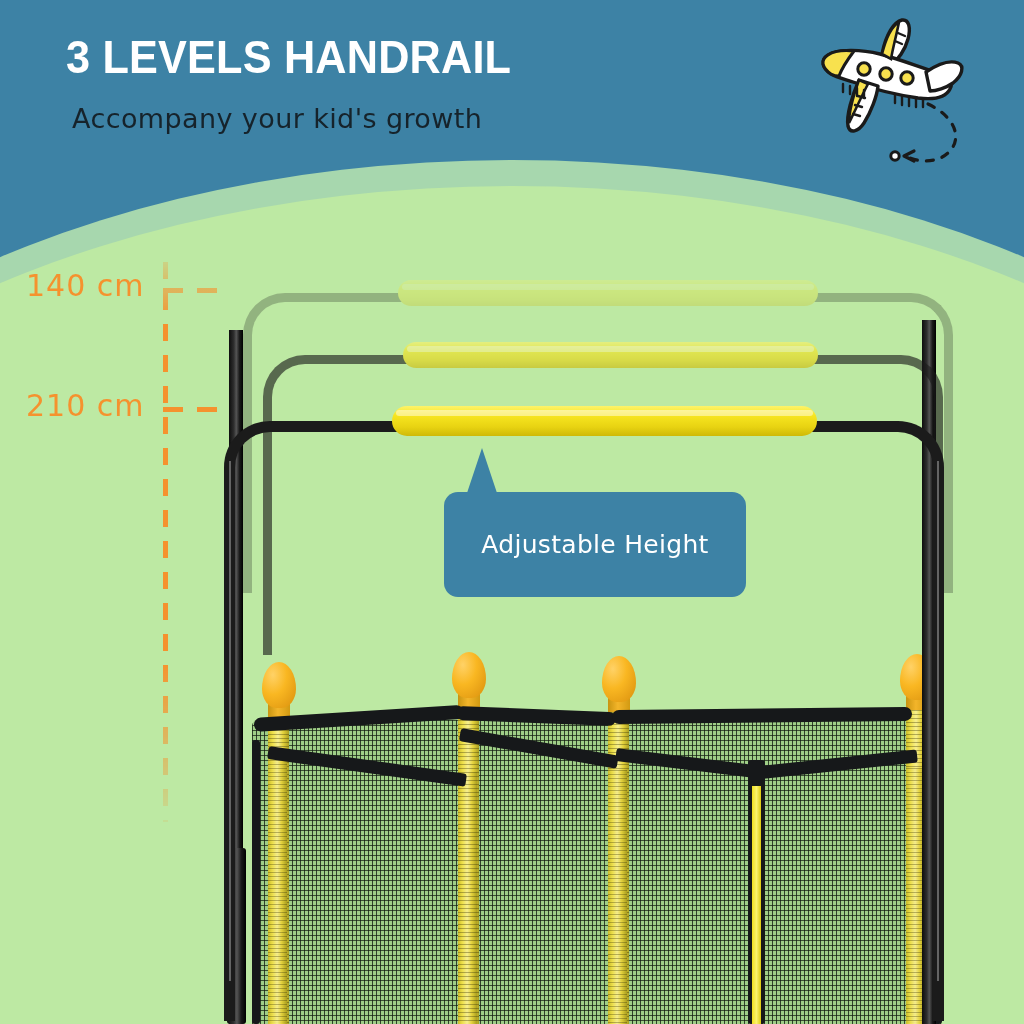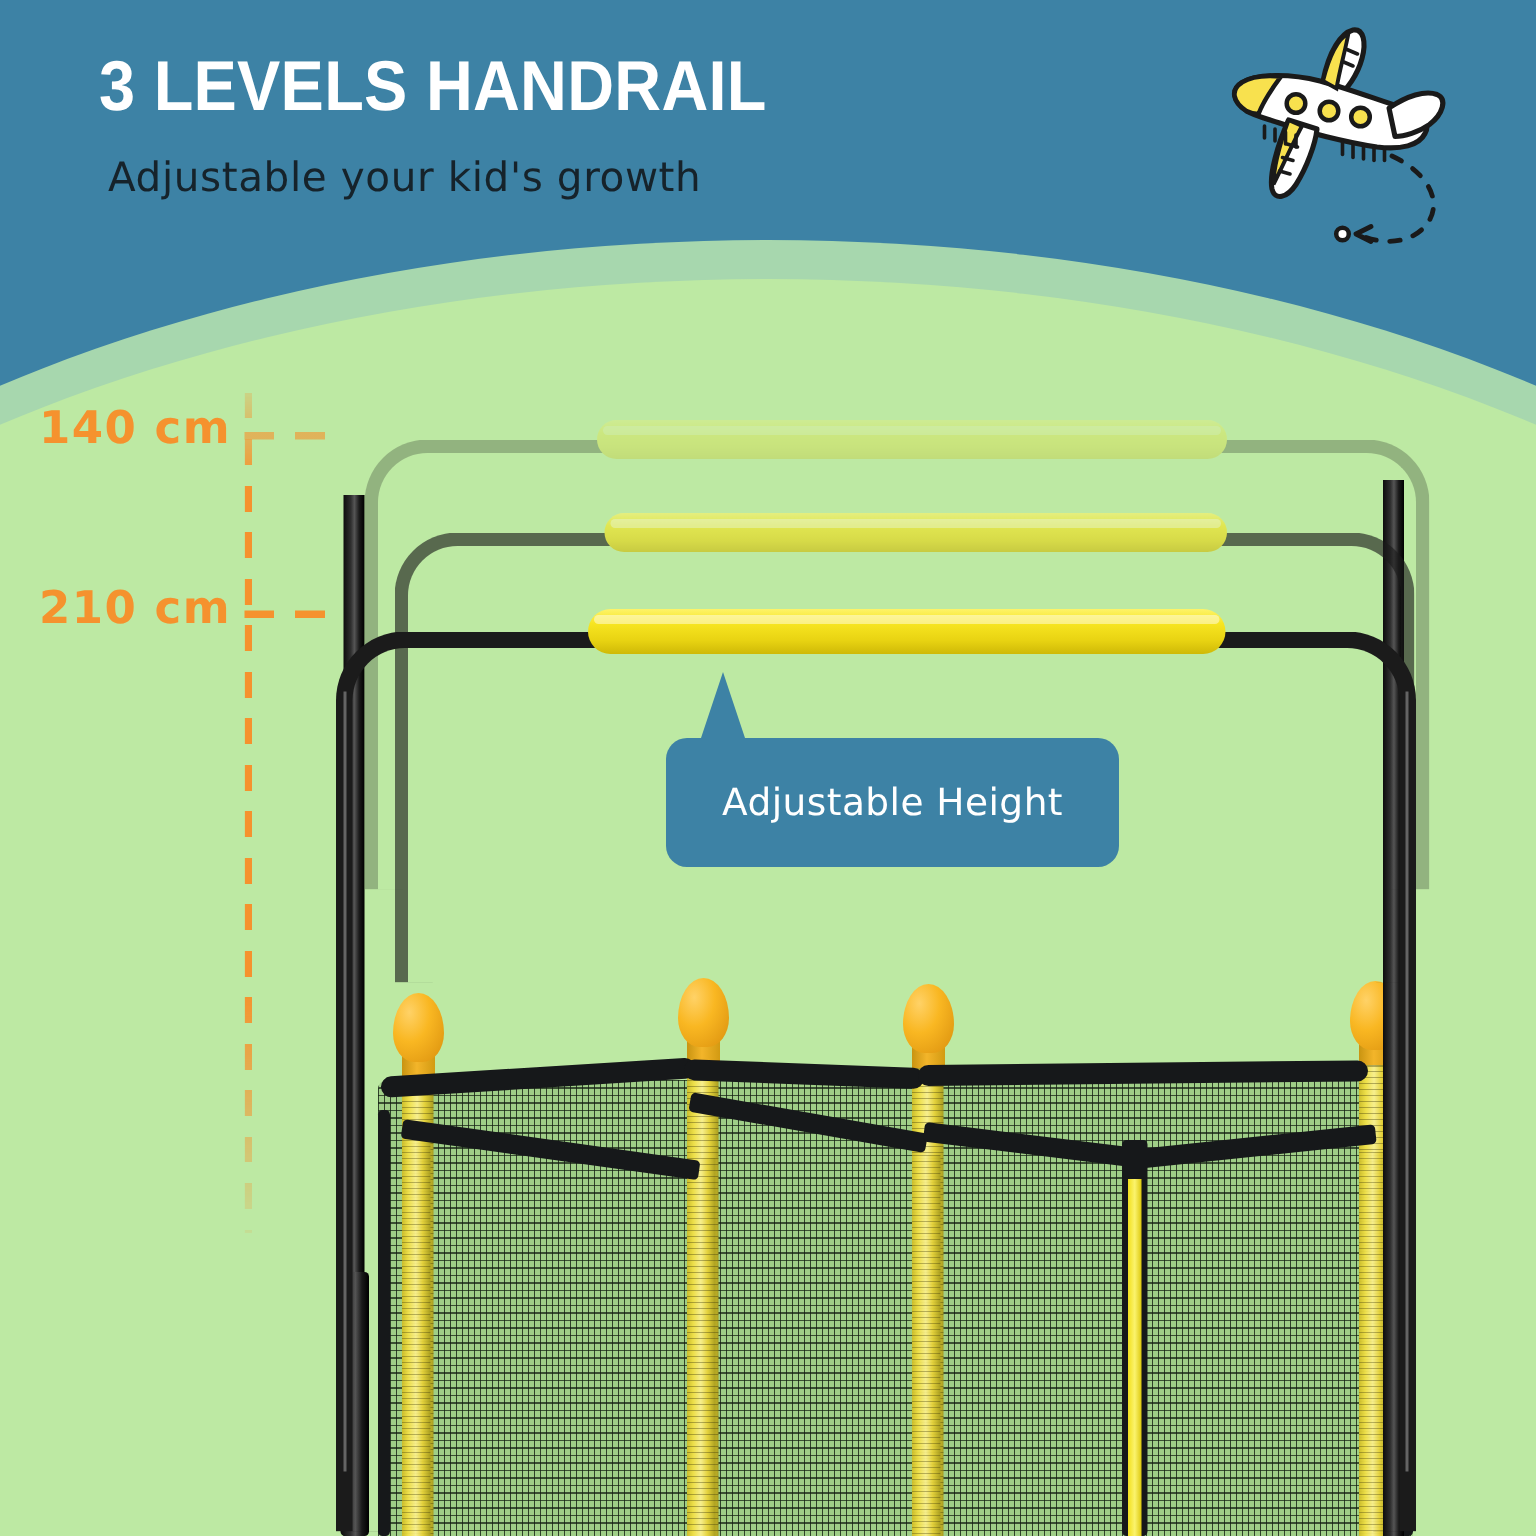--- a/index.html
+++ b/index.html
@@ -97,21 +97,21 @@
        #f5922e 0px, #f5922e 20px,
        transparent 20px, transparent 34px);
   }
   .guide-h.g140 { top: 288px; width: 64px; opacity: .62; }
   .guide-h.g120 { top: 407px; width: 64px; }
   .lbl {
     position: absolute;
     z-index: 6;
     color: #f5922e;
     font-size: 30px;
-    font-weight: 700;
+    font-weight: 400;
     letter-spacing: 1px;
     font-family: "DejaVu Sans", sans-serif;
     white-space: nowrap;
   }
   .lbl.l140 { left: 26px; top: 268px; }
   .lbl.l120 { left: 26px; top: 388px; }
 
   
   .rail {
     position: absolute;
@@ -154,21 +154,21 @@
   
   .leg-hl {
     position:absolute; width:2px; background:rgba(255,255,255,.32);
     z-index: 10;
   }
 
   
   .callout {
     position: absolute;
     left: 444px; top: 492px;
-    width: 302px; height: 86px;
+    width: 302px; height: 105px;
     background: #3d82a5;
     border-radius: 14px;
     z-index: 14;
     display: flex; flex-direction: column;
     align-items: center; justify-content: center;
     color: #ffffff;
     font-family: "DejaVu Sans", sans-serif;
     font-size: 25px;
     line-height: 1.28;
     letter-spacing: .3px;
@@ -251,21 +251,21 @@
 </head>
 <body>
 
 <div id="stage">
 
   <div class="banner"></div>
   <div class="arc-rim"></div>
   <div class="arc-main"></div>
 
   <div class="title">3 LEVELS HANDRAIL</div>
-  <div class="subtitle">Adjustable your kid's growth</div>
+  <div class="subtitle">Accompany your kid's growth</div>
 
   <div class="plane-wrap">
     <svg viewBox="0 0 190 150" width="190" height="150" aria-hidden="true">
       <g stroke="#1a1a1a" stroke-width="3.4" stroke-linejoin="round" stroke-linecap="round" fill="#ffffff">
 
         <path d="M84,38 C88,18 96,6 104,4 C111,3 113,12 110,23 C107,34 100,44 93,49 Z"></path>
 
         <path d="M33,58 C24,52 22,44 30,39 C40,33 62,33 82,38 C104,44 124,52 138,56
                  C150,59 156,66 152,73 C148,81 136,84 120,82 C100,79 72,72 55,66 C46,63 38,61 33,58 Z"></path>
 

